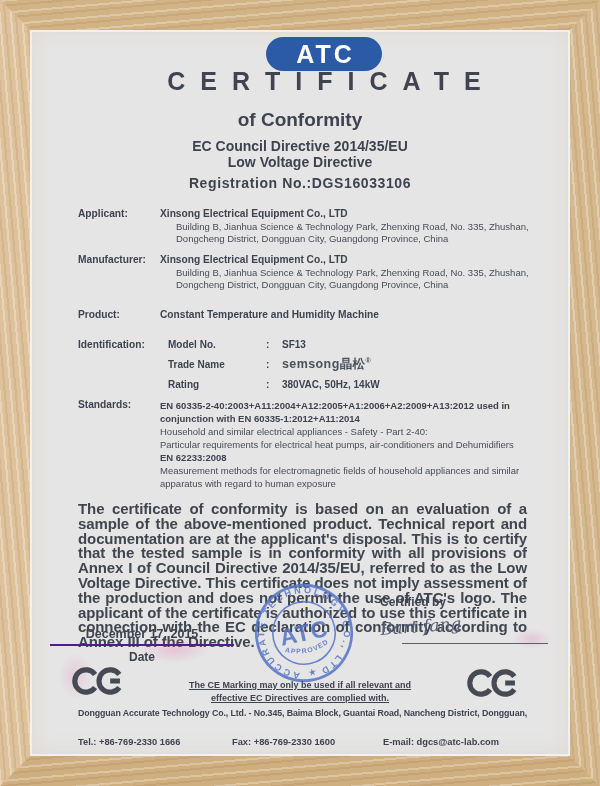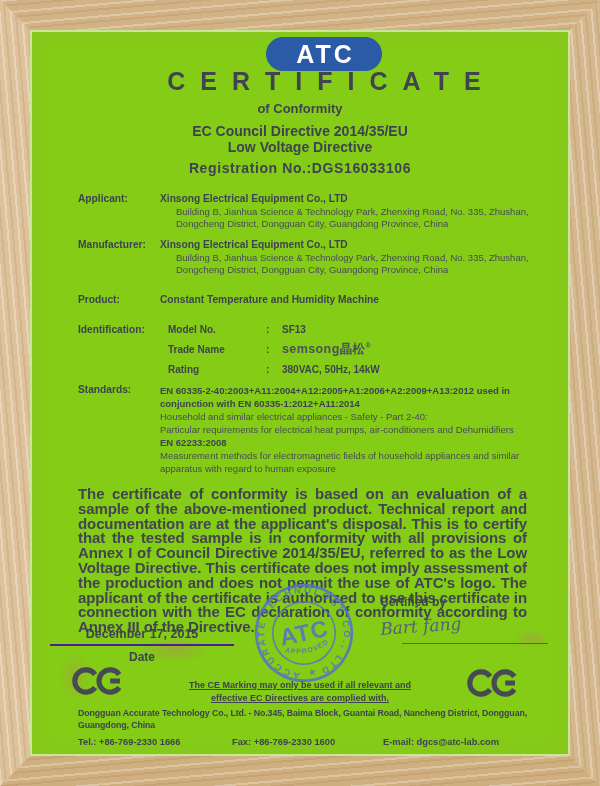--- a/index.html
+++ b/index.html
@@ -9,31 +9,31 @@
   .wood{position:absolute;background-color:#d8bc93;}
   .wood.h{left:0;width:600px;height:30px;
     background-image:repeating-linear-gradient(175deg, rgba(255,255,255,.28) 0 2px, rgba(255,255,255,0) 2px 5px, rgba(140,100,60,.14) 5px 7px, rgba(140,100,60,0) 7px 12px);}
   .wood.v{top:0;width:30px;height:786px;
     background-image:repeating-linear-gradient(85deg, rgba(255,255,255,.3) 0 2px, rgba(255,255,255,0) 2px 5px, rgba(140,100,60,.13) 5px 7px, rgba(140,100,60,0) 7px 11px);}
   .wood.top{top:0;clip-path:polygon(0 0,100% 0,calc(100% - 30px) 100%,30px 100%);background-color:#d2b386;}
   .wood.bottom{bottom:0;clip-path:polygon(30px 0,calc(100% - 30px) 0,100% 100%,0 100%);background-color:#cfae80;}
   .wood.left{left:0;clip-path:polygon(0 0,100% 30px,100% calc(100% - 30px),0 100%);background-color:#ddc29b;}
   .wood.right{right:0;clip-path:polygon(0 30px,100% 0,100% 100%,0 calc(100% - 30px));background-color:#d5b88d;}
   
-  .paper{position:absolute;left:30px;top:30px;width:540px;height:726px;background:#84cc16;
+  .paper{position:absolute;left:30px;top:30px;width:540px;height:726px;background:#e5e5e5;
     box-shadow:inset 0 0 0 2px rgba(255,255,255,.55), inset 0 0 22px rgba(190,160,110,.18);
     color:#3e4350;}
   .content{position:relative;width:100%;height:100%;padding:0 0 0 48px;box-sizing:border-box;}
   .center{text-align:center;margin-left:-48px;}
   
   .pill{width:116px;height:34px;margin:7px auto 0;background:#2b5aa7;border-radius:17px;
     display:flex;align-items:center;justify-content:center;position:relative;z-index:2;}
   .pill span{color:#fff;font-weight:bold;font-size:25px;letter-spacing:3px;padding-left:3px;}
   h1.title{margin:-4px 0 0;font-size:25px;font-weight:bold;letter-spacing:15px;padding-left:15px;color:#3f4450;position:relative;z-index:1;}
-  .sub{margin-top:5px;font-size:13px;font-weight:bold;}
+  .sub{margin-top:13px;font-size:19px;font-weight:bold;}
   .dir1{margin-top:7px;font-size:14px;font-weight:bold;}
   .dir2{font-size:14px;font-weight:bold;}
   .reg{margin-top:5px;font-size:14px;font-weight:bold;letter-spacing:.6px;}
   
   .rows{margin-top:17px;}
   .frow{display:grid;grid-template-columns:82px 1fr;align-items:start;}
   .flabel{font-size:10.2px;font-weight:bold;}
   .fname{font-size:10.2px;font-weight:bold;margin-bottom:2px;}
   .addr{font-size:9.5px;line-height:12px;white-space:nowrap;color:#474c58;padding-left:16px;}
   .mt9{margin-top:9px;} .mt18{margin-top:18px;} .mt17{margin-top:17px;}
@@ -195,21 +195,20 @@
         </svg>
       </div>
 
       <div class="abs note">
         <div>The CE Marking may only be used if all relevant and</div>
         <div>effective EC Directives are complied with.</div>
       </div>
 
       <div class="abs issuer">
         <div>Dongguan Accurate Technology Co., Ltd. - No.345, Baima Block, Guantai Road, Nancheng District, Dongguan,</div>
-        <div>Guangdong, China</div>
       </div>
 
       <div class="abs contact tel">Tel.: +86-769-2330 1666</div>
       <div class="abs contact fax">Fax: +86-769-2330 1600</div>
       <div class="abs contact email">E-mail: dgcs@atc-lab.com</div>
 
     </div>
   </div>
 </div>
 

